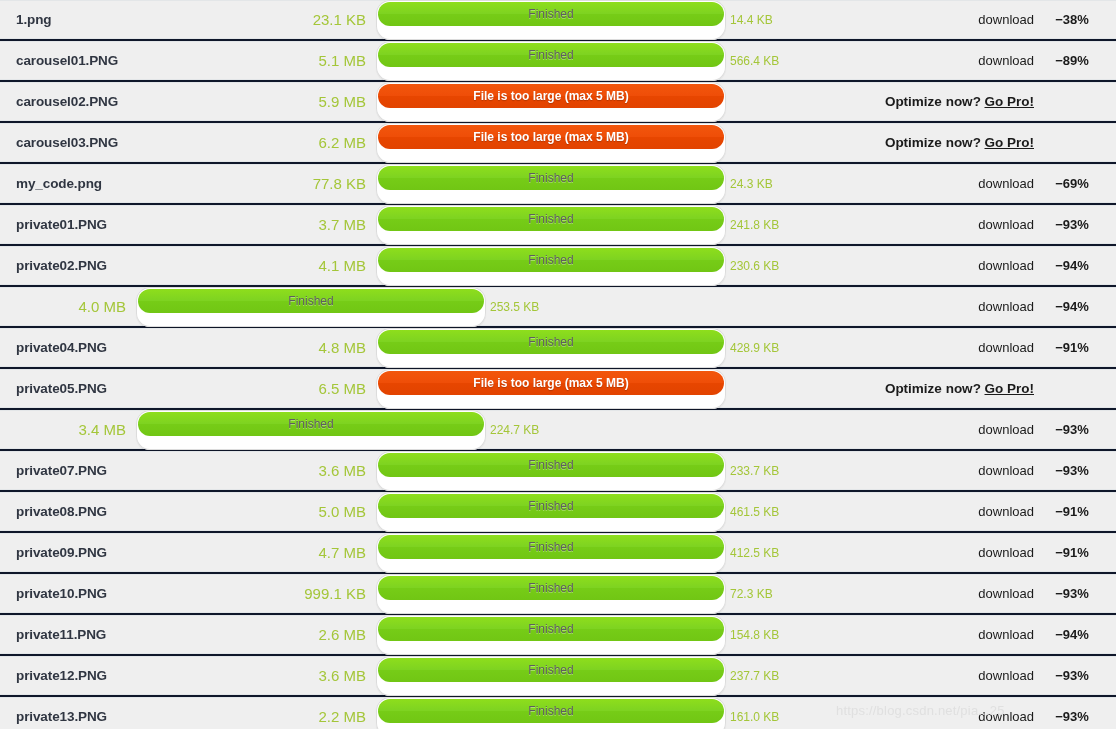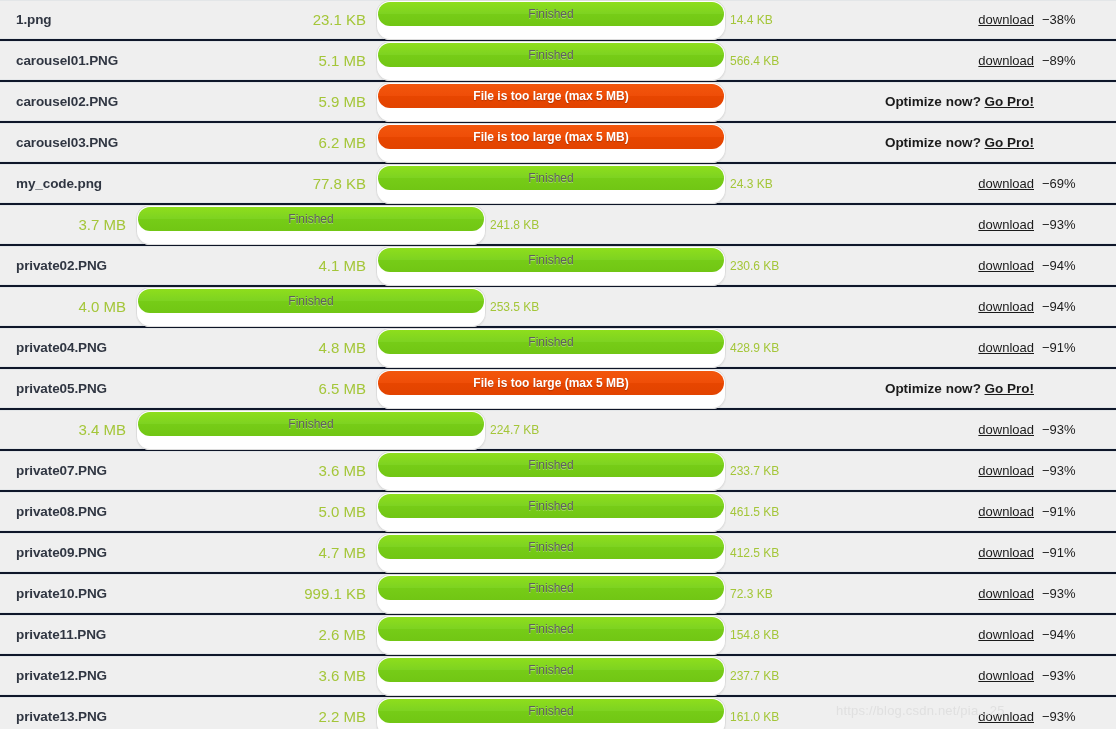--- a/index.html
+++ b/index.html
@@ -117,44 +117,43 @@
   .col-action {
     flex: 1 1 auto;
     text-align: right;
     padding-right: 8px;
     font-size: 13px;
     color: #2a2a2a;
     white-space: nowrap;
   }
   .dl-link {
     color: #1b1b1b;
-    text-decoration: underline;
     cursor: pointer;
     font-size: 13px;
   }
   .promo-text {
     color: #1b1b1b;
     font-weight: bold;
     font-size: 13.5px;
   }
   .promo-link {
     color: #1b1b1b;
     font-weight: bold;
     text-decoration: underline;
     cursor: pointer;
     font-size: 13.5px;
   }
 
   
   .col-saving {
     width: 74px;
-    text-align: left;
+    text-align: center;
     padding-right: 14px;
     font-size: 13px;
-    font-weight: normal;
+    font-weight: bold;
     color: #1b1b1b;
     white-space: nowrap;
   }
 
   
   .watermark {
     position: absolute;
     left: 836px;
     top: 703px;
     font-size: 13px;
@@ -234,20 +233,21 @@
             <div class="bar-fill ok" style="width: 100%;">
               <span class="bar-label">Finished</span>
             </div>
           </div>
         </div>
         <div class="col-newsize">24.3 KB</div>
         <div class="col-action"><span class="dl-link">download</span></div>
         <div class="col-saving">−69%</div>
       </div>
       <div class="file-row">
+        <div class="col-name">private01.PNG</div>
         <div class="col-origsize">3.7 MB</div>
         <div class="col-bar">
           <div class="bar-track">
             <div class="bar-fill ok" style="width: 100%;">
               <span class="bar-label">Finished</span>
             </div>
           </div>
         </div>
         <div class="col-newsize">241.8 KB</div>
         <div class="col-action"><span class="dl-link">download</span></div>

